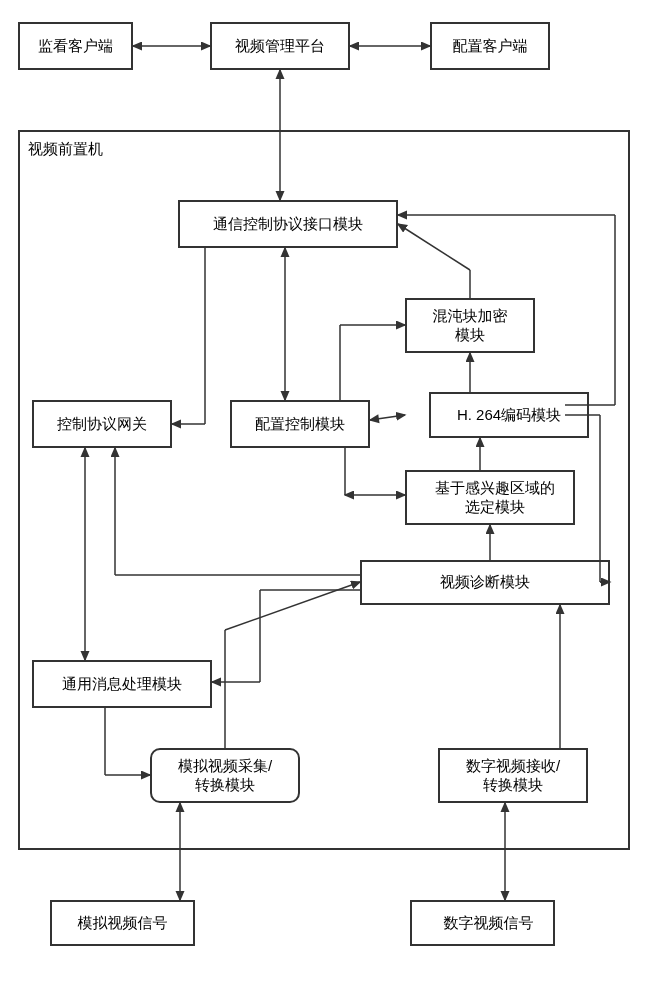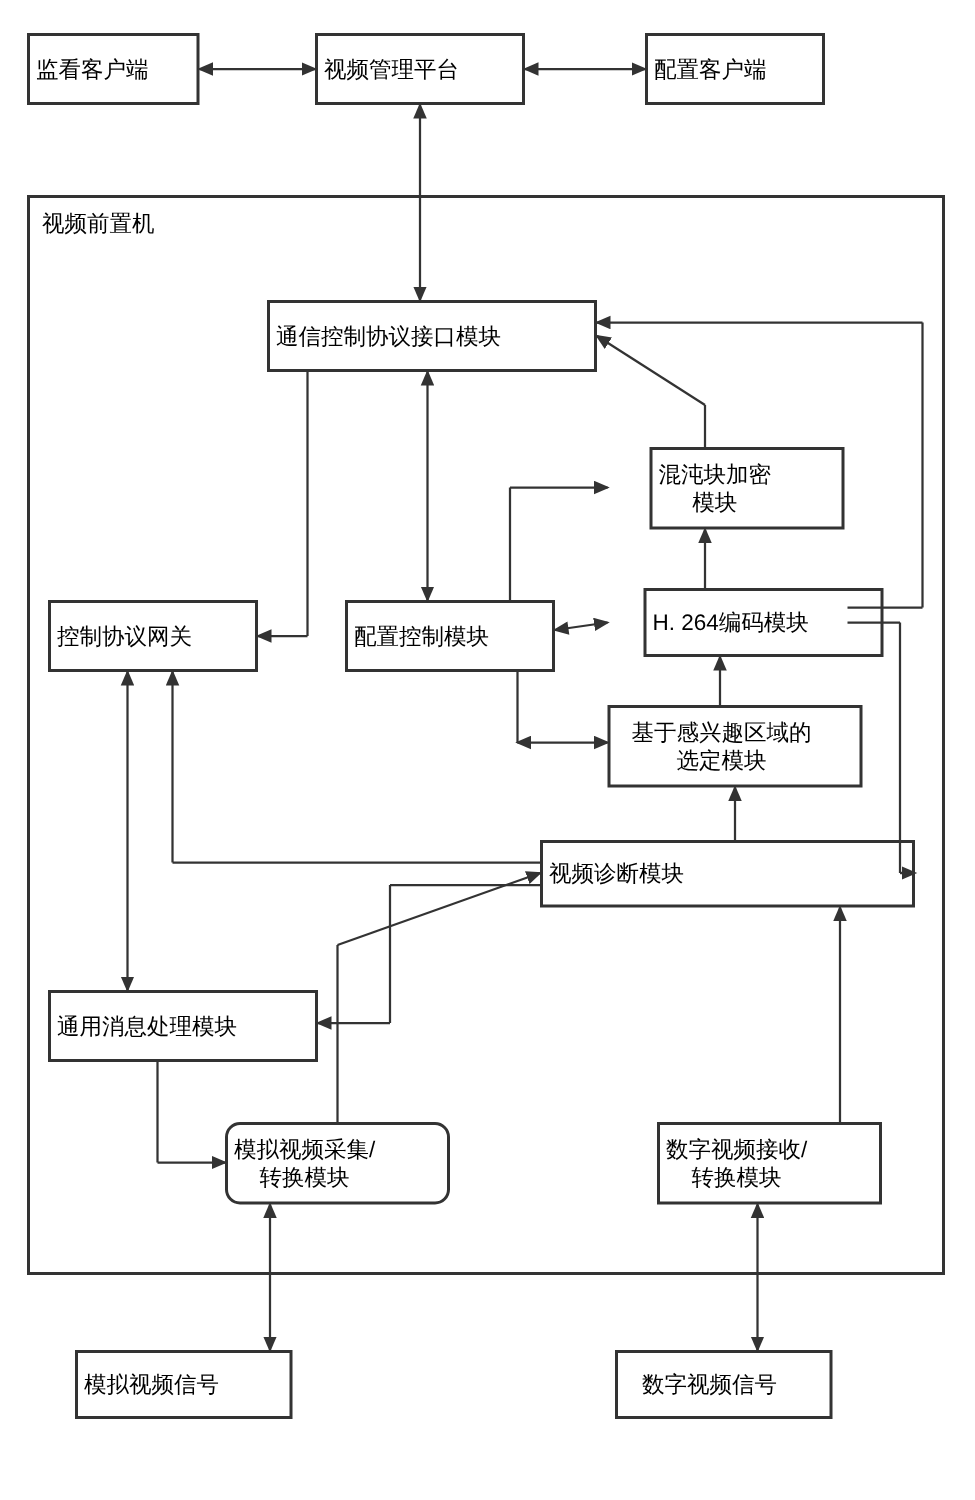--- a/index.html
+++ b/index.html
@@ -10,20 +10,21 @@
       font-family: "SimSun", "Microsoft YaHei", sans-serif;
       font-size: 15px;
       position: relative;
     }
     .box {
       position: absolute;
       border: 2px solid #333;
       background: #fff;
       display: flex;
       align-items: center;
+      justify-content: center;
       text-align: center;
       padding: 4px;
     }
     .container-label {
       position: absolute;
       font-size: 15px;
     }
     svg {
       position: absolute;
       top: 0;
@@ -52,21 +53,21 @@
 <div class="box" style="left:18px; top:130px; width:612px; height:720px; padding:0;">
 </div>
 <div class="container-label" style="left:28px; top:140px;">
   <span>视频前置机</span>
 </div>
 
 <div class="box" style="left:178px; top:200px; width:220px; height:48px;">
   <span>通信控制协议接口模块</span>
 </div>
 
-<div class="box" style="left:405px; top:298px; width:130px; height:55px; white-space:pre-line;margin-left:28px;">
+<div class="box" style="left:405px; top:298px; width:130px; height:55px; white-space:pre-line;">
   <span>混沌块加密
 模块</span>
 </div>
 
 <div class="box" style="left:32px; top:400px; width:140px; height:48px;">
   <span>控制协议网关</span>
 </div>
 
 <div class="box" style="left:230px; top:400px; width:140px; height:48px;">
   <span>配置控制模块</span>

